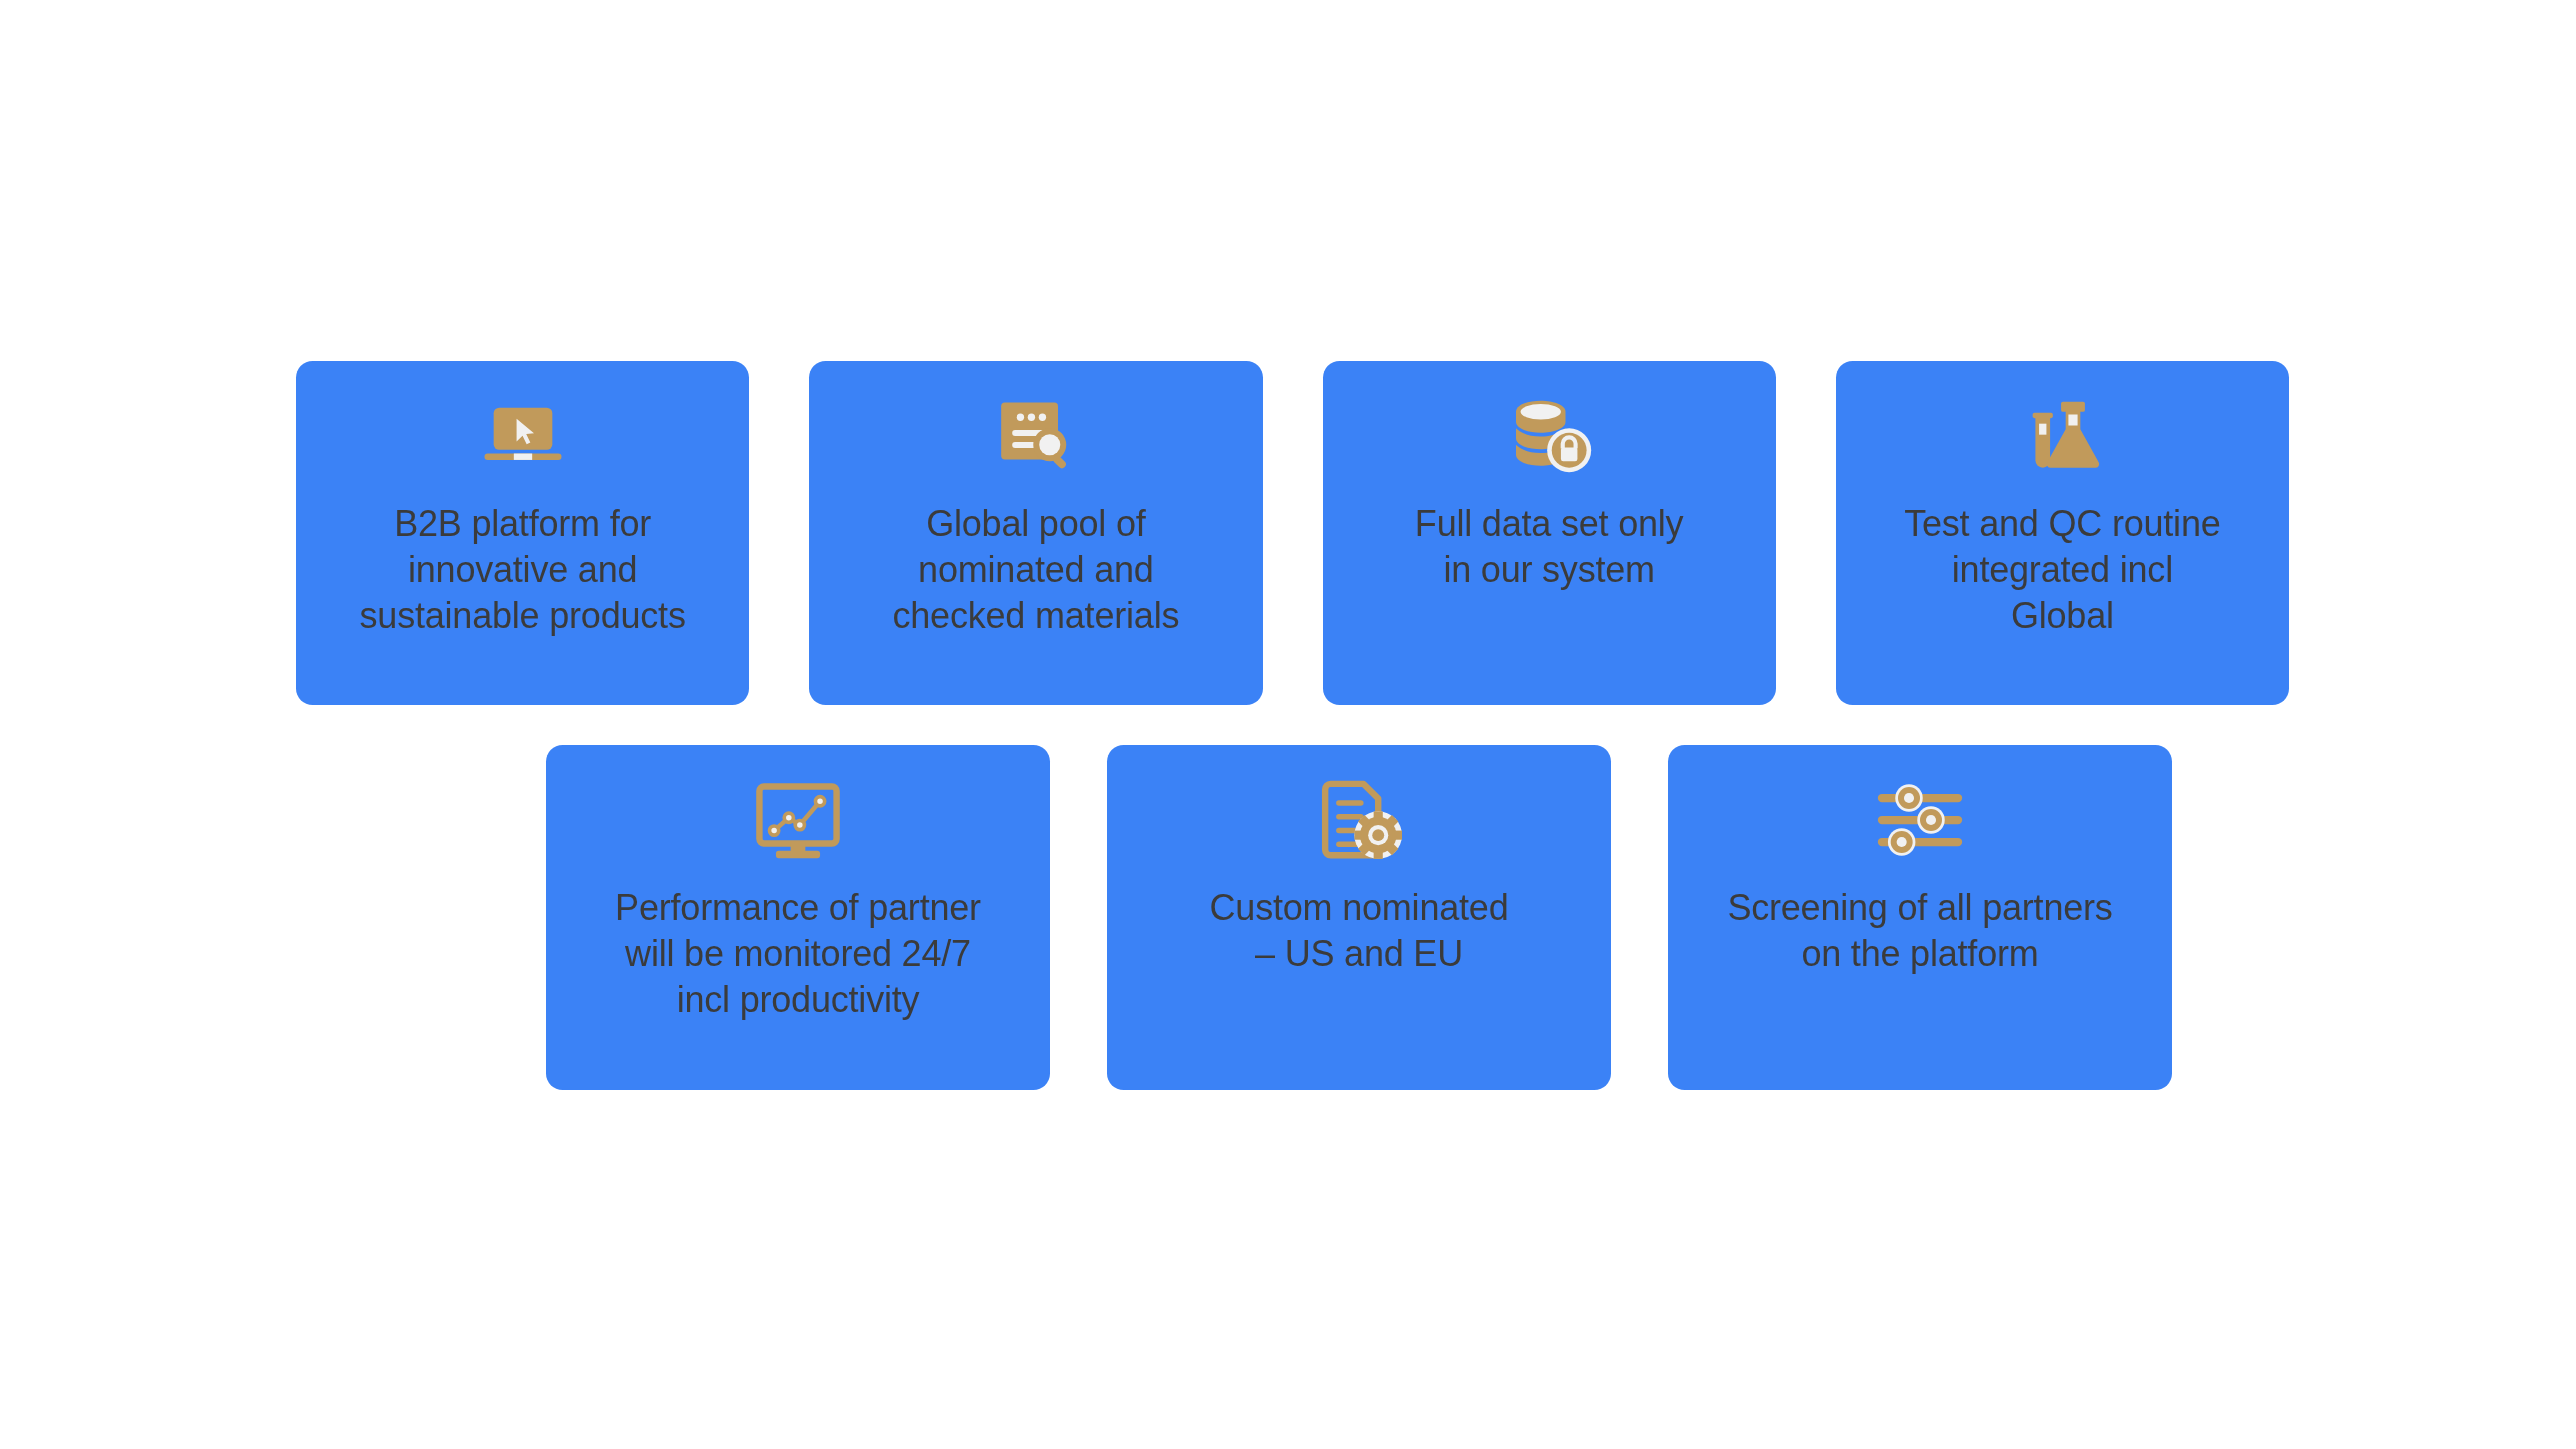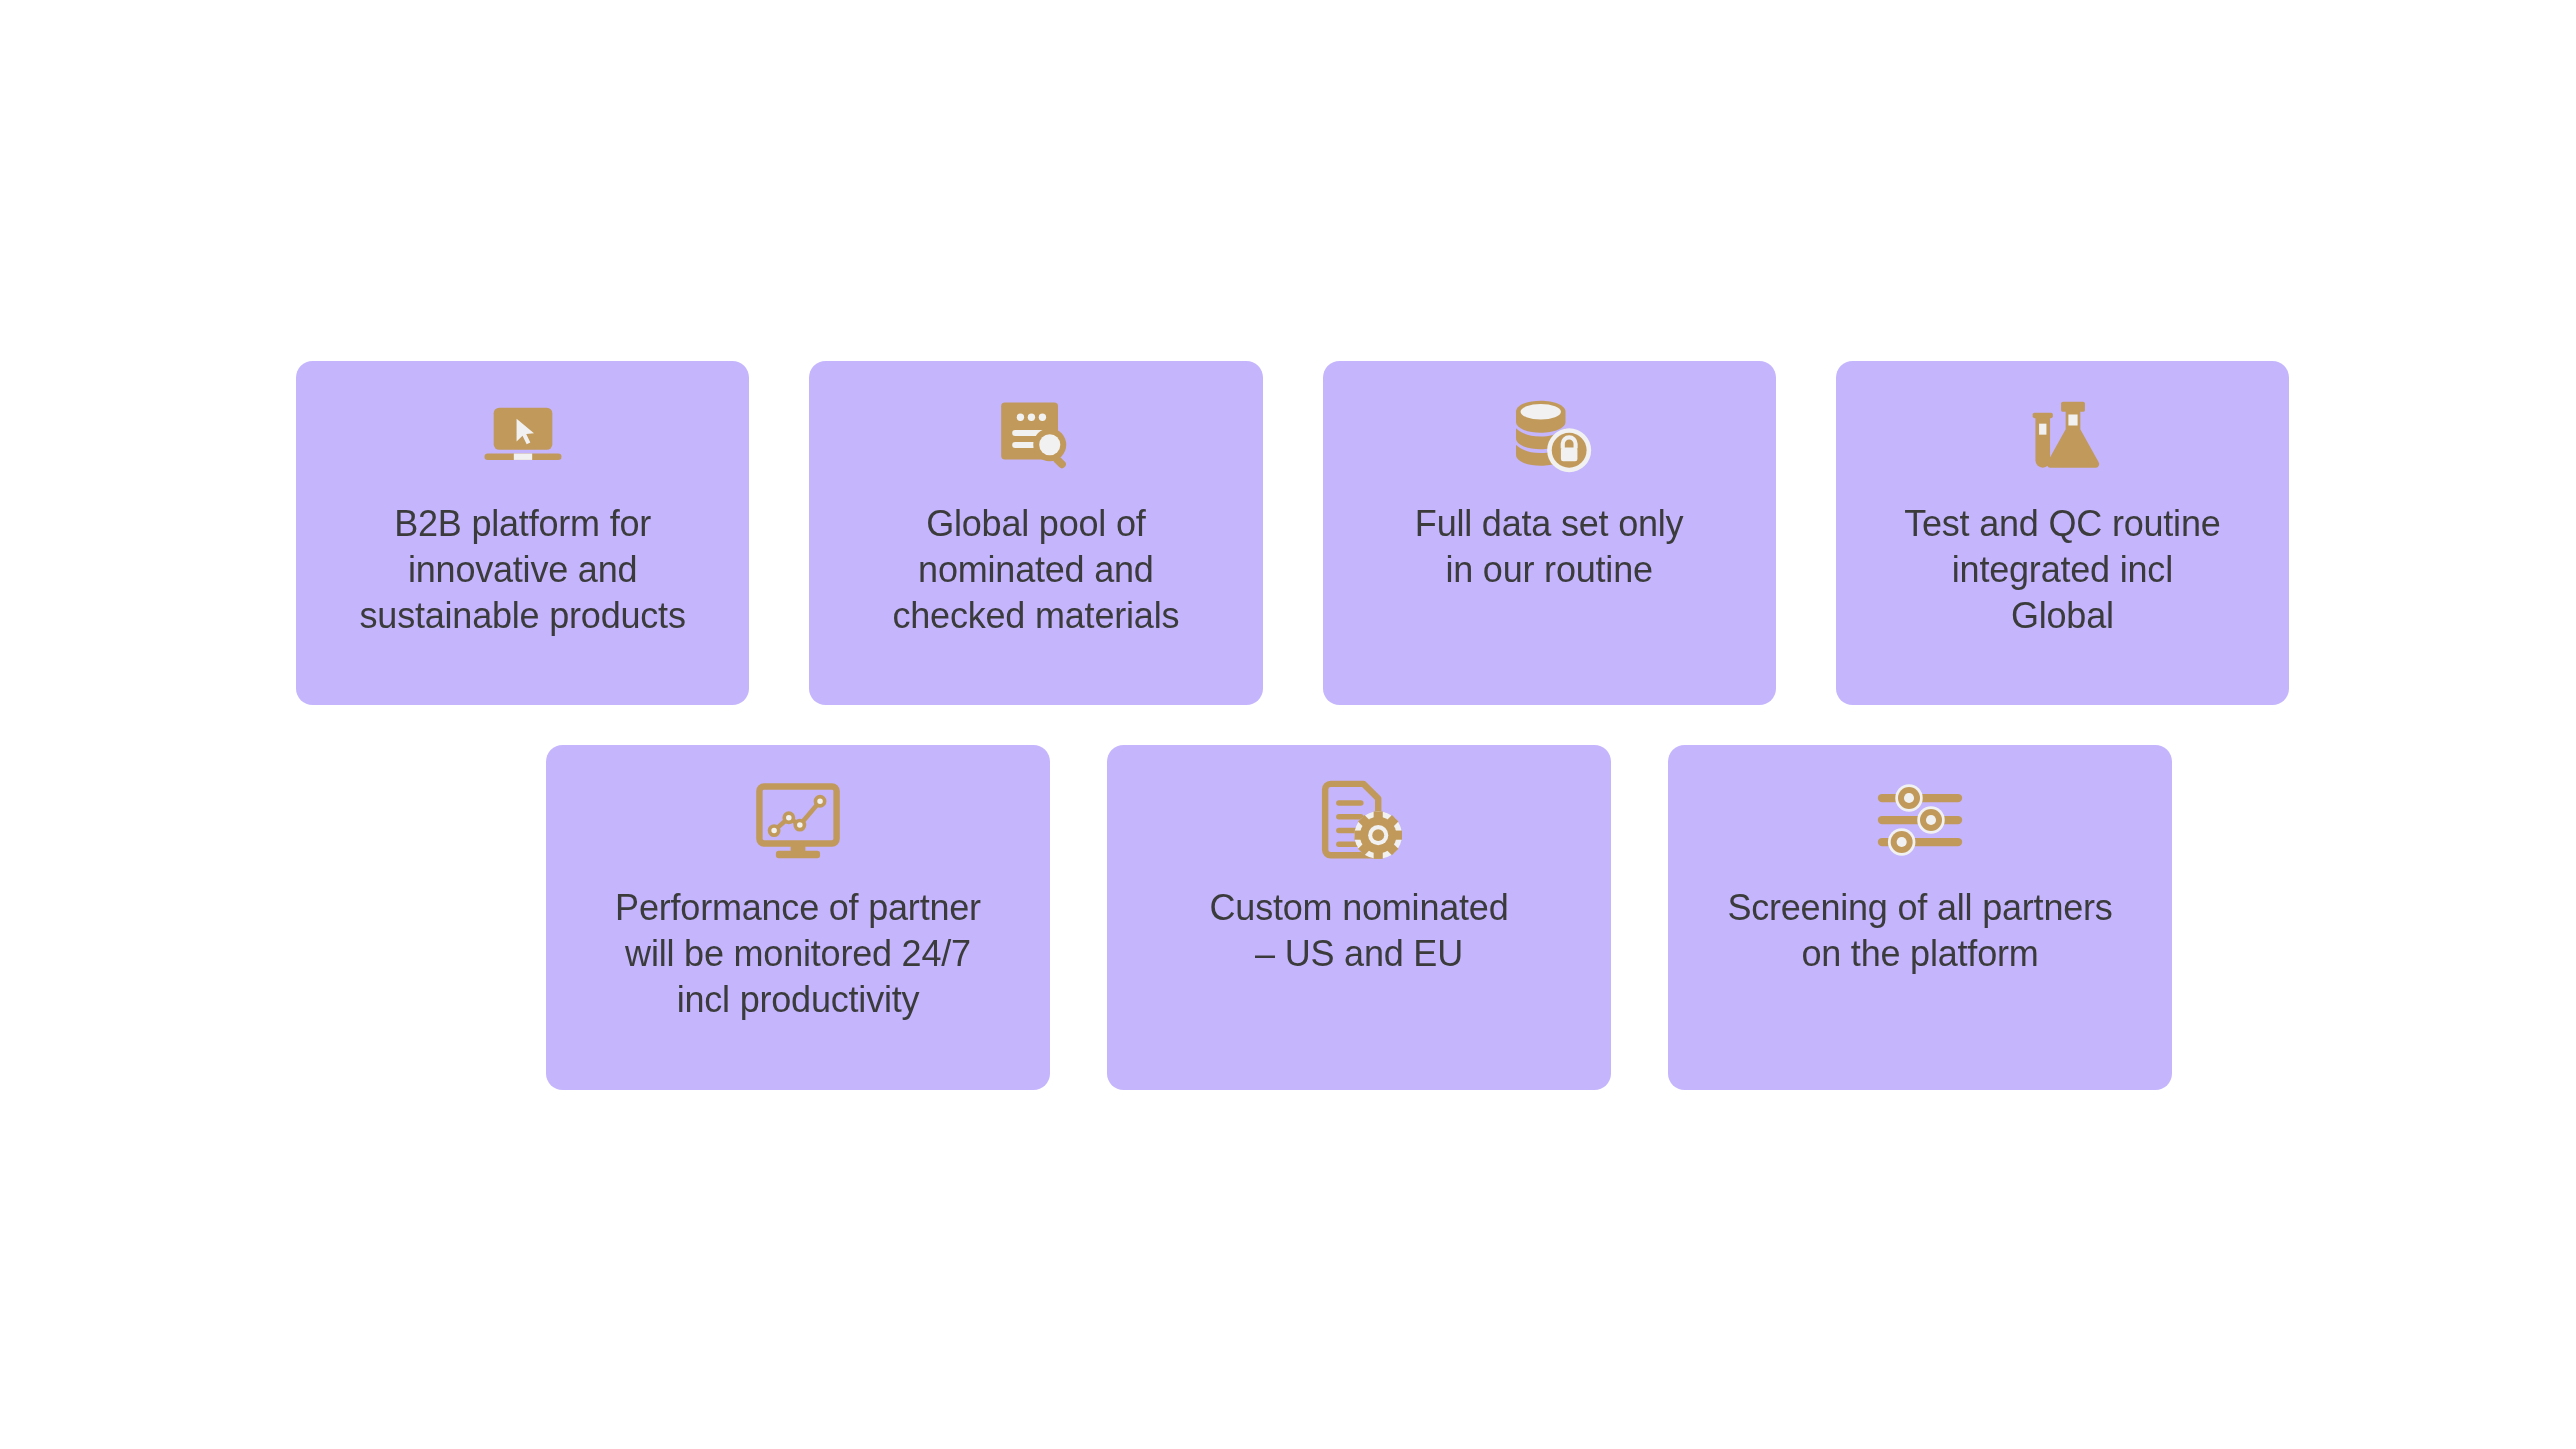--- a/index.html
+++ b/index.html
@@ -39,21 +39,21 @@
     left: 546px;
     top: 745px;
     width: 1626px;
     height: 345px;
     gap: 57px;
   }
 
   
   .card {
     flex: 1 1 0;
-    background: #c4b5fd;
+    background: #3b82f6;
     border-radius: 16.6px;
     display: flex;
     flex-direction: column;
     align-items: center;
     box-sizing: border-box;
     padding-top: 33px;
     overflow: hidden;
   }
 
   .icon-wrap {
@@ -133,21 +133,21 @@
                      C66 70.5 53 75 39 75 C25 75 12 70.5 12 63 Z"></path>
           </g>
           <ellipse cx="39" cy="16" rx="22" ry="8.5" fill="#f1f1f1"></ellipse>
           <circle cx="70" cy="58" r="24" fill="#f1f1f1"></circle>
           <circle cx="70" cy="58" r="19" fill="#c19a5b"></circle>
           <path d="M63 56 L63 51 A7 7 0 0 1 77 51 L77 56" stroke="#f1f1f1" stroke-width="4.5" fill="none"></path>
           <rect x="61" y="55" width="18" height="15" rx="2.5" fill="#f1f1f1"></rect>
         </svg>
       </div>
       <div class="card-label">Full data set only
-in our routine</div>
+in our system</div>
     </div>
 
     <div class="card">
       <div class="icon-wrap">
         <svg width="88" height="81" viewBox="0 0 96 88" aria-hidden="true">
 
           <rect x="16" y="18" width="22" height="6" rx="2" fill="#c19a5b"></rect>
           <path d="M19 22 L35 22 L35 70 A8 8 0 0 1 19 70 Z" fill="#c19a5b"></path>
           <rect x="23" y="30" width="8" height="12" fill="#f1f1f1"></rect>
 

